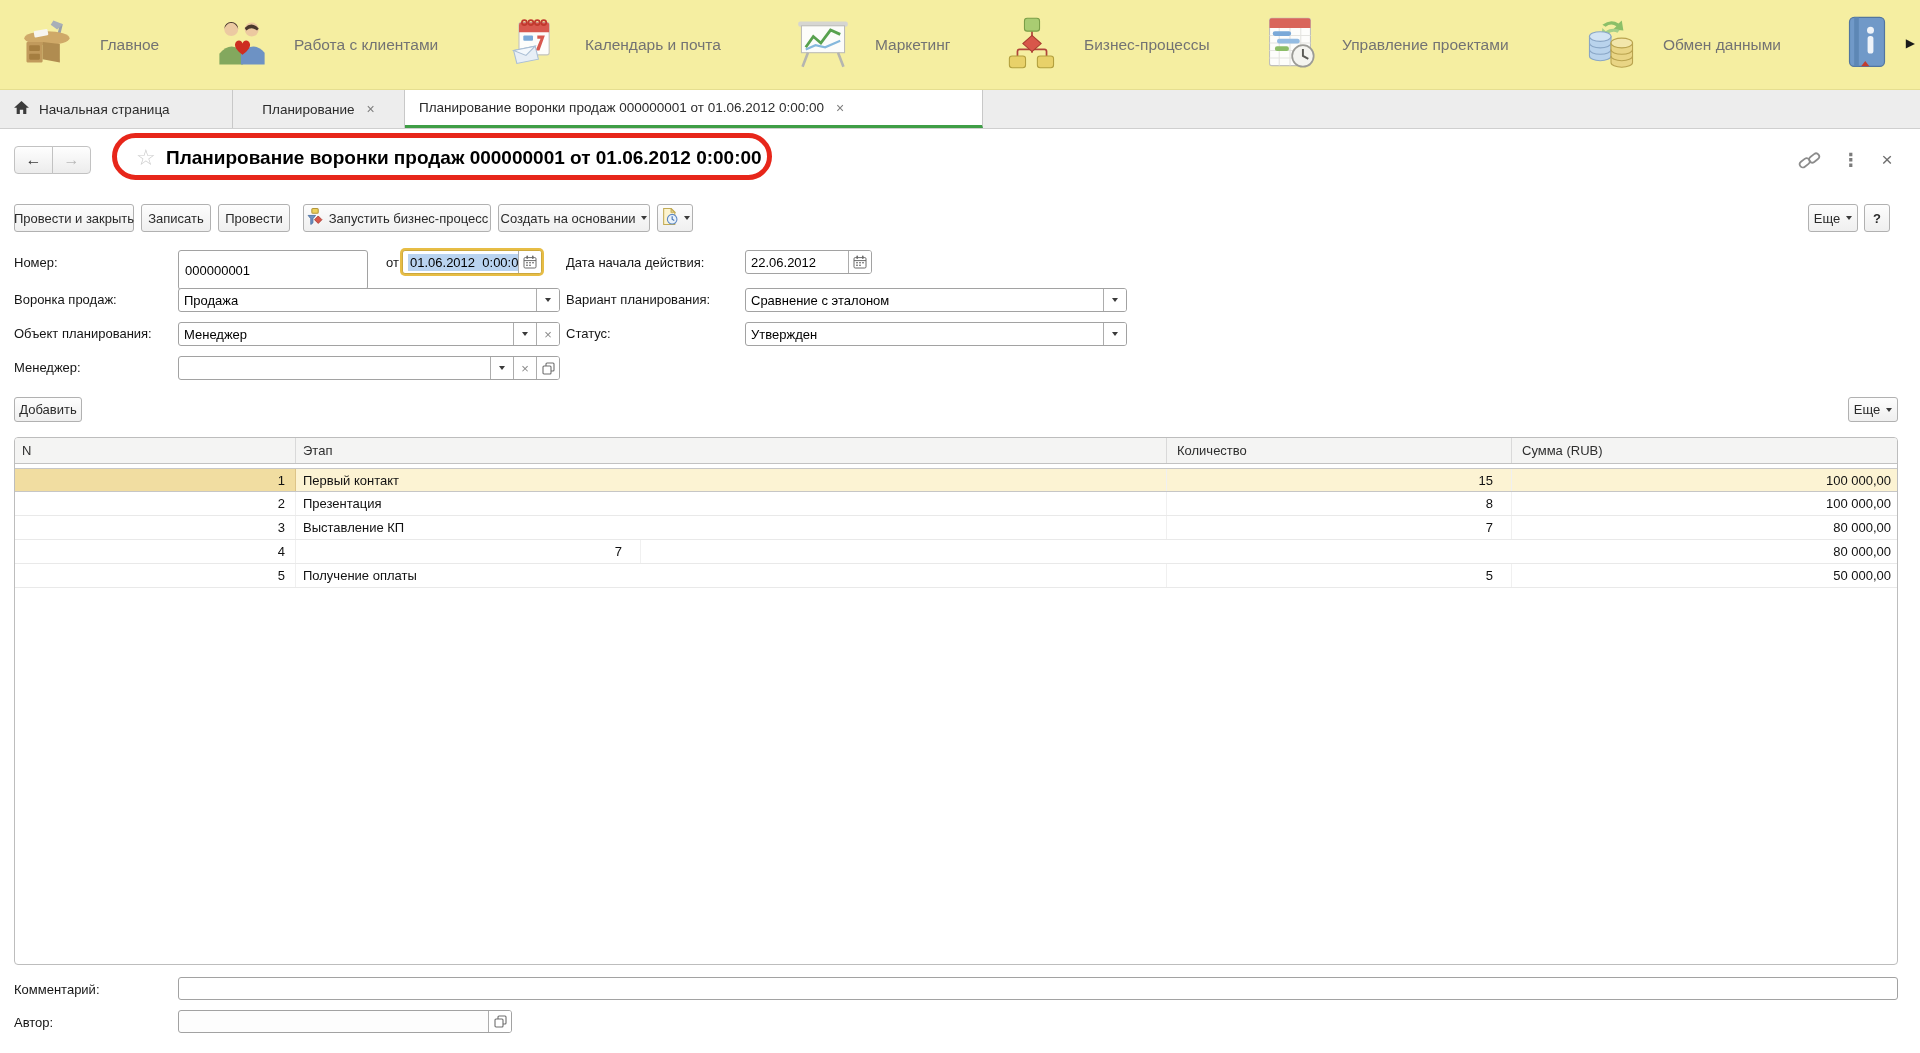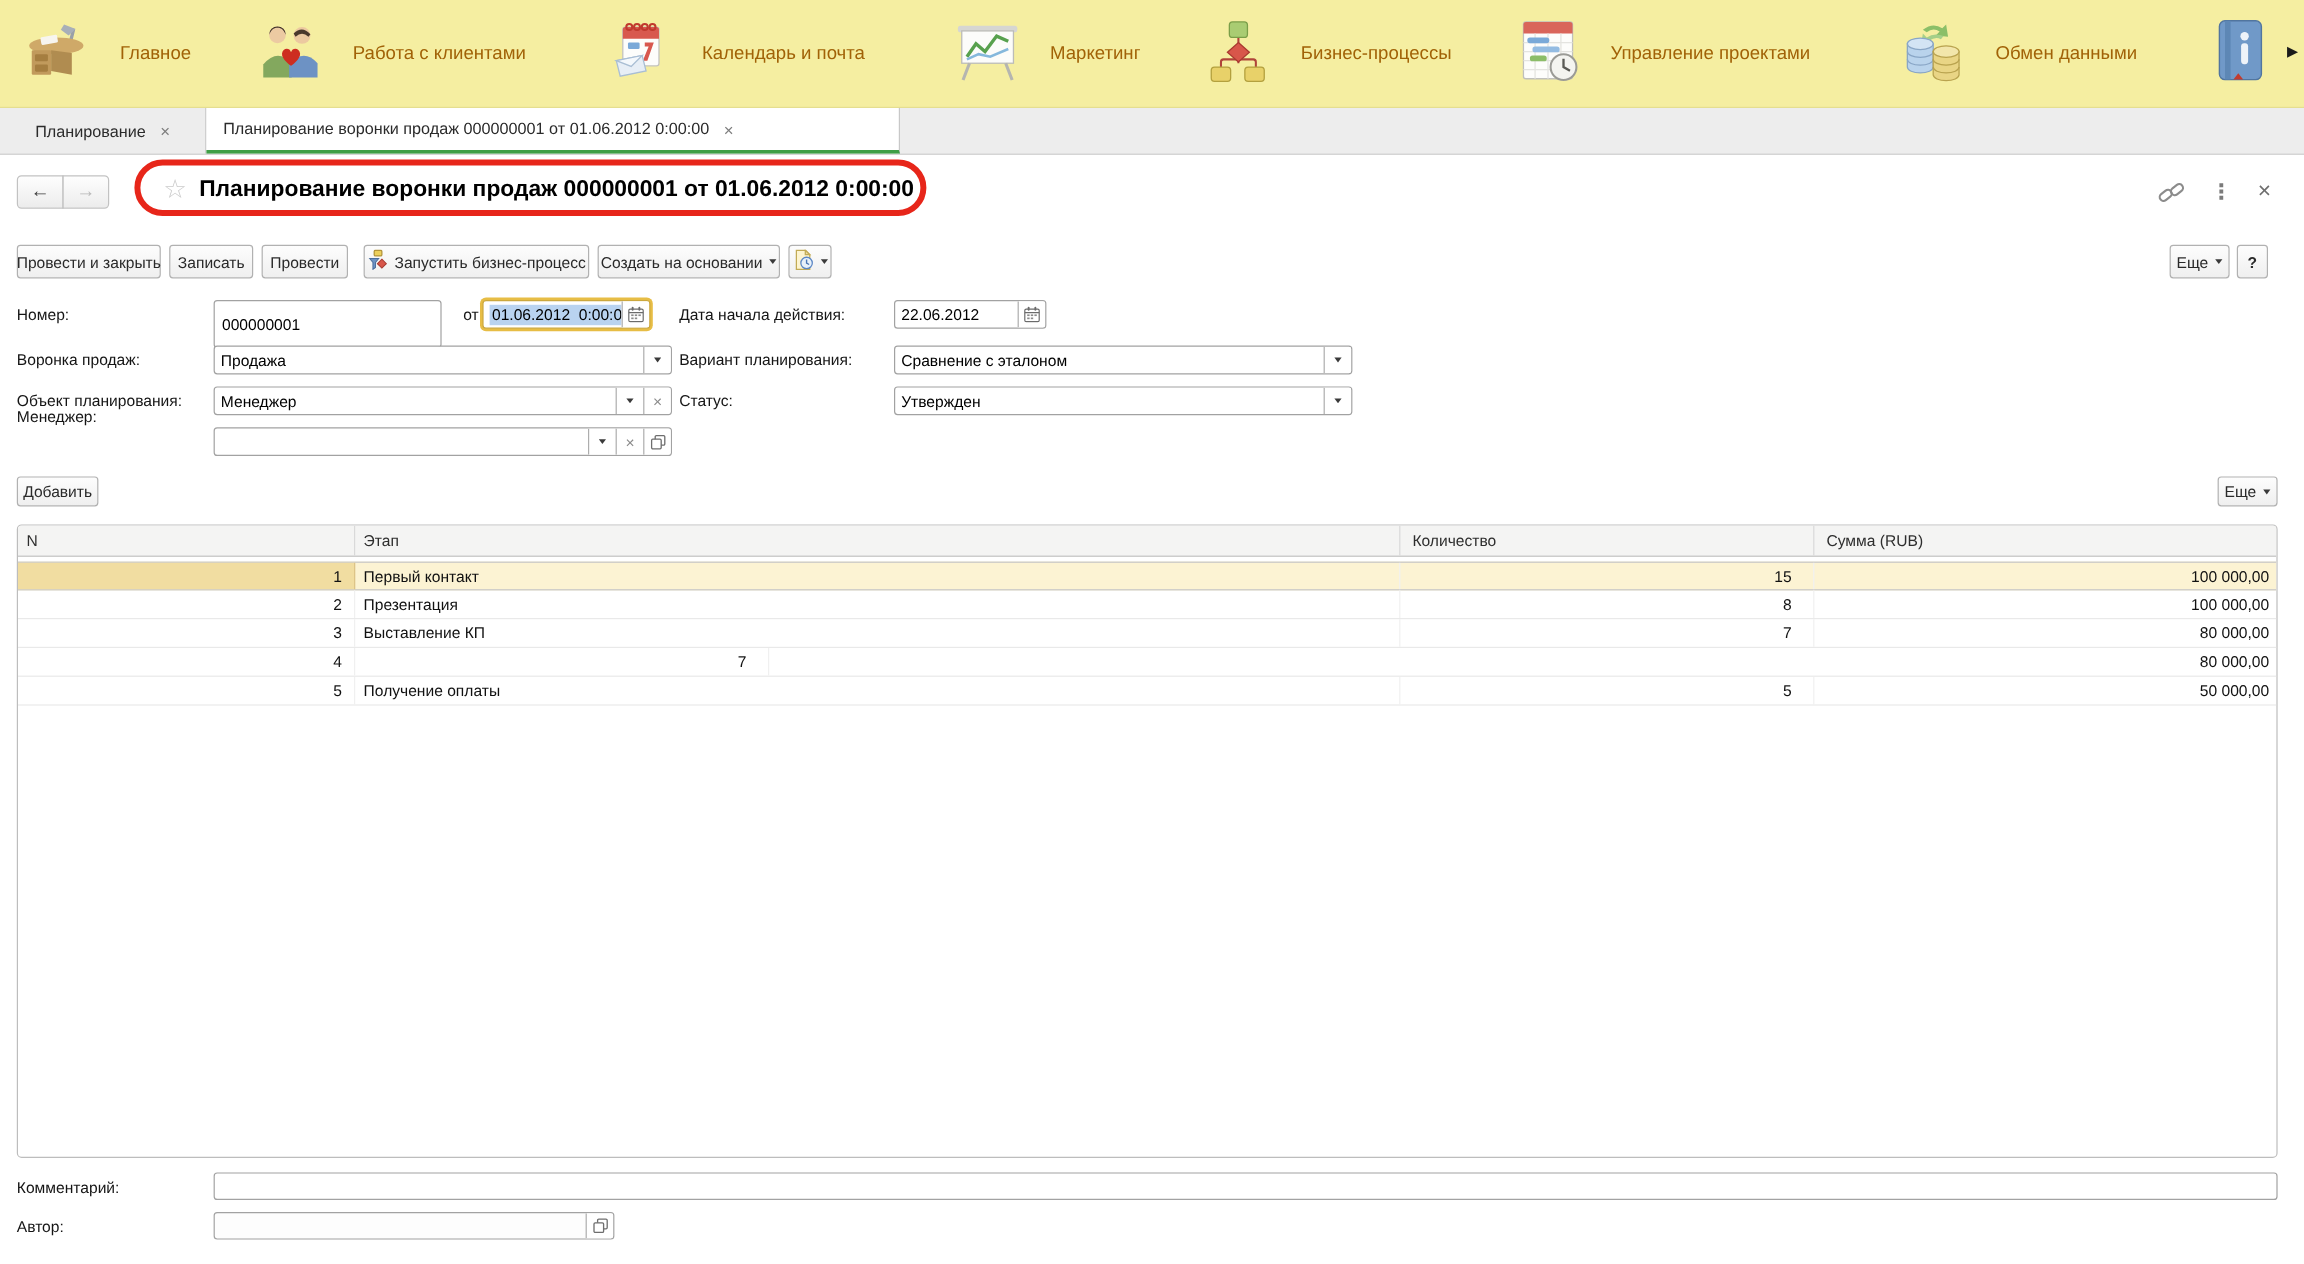--- a/index.html
+++ b/index.html
@@ -3,21 +3,21 @@
 <meta charset="utf-8">
 <style>
 *{margin:0;padding:0;box-sizing:border-box}
 html,body{width:1920px;height:1053px}
 body{font-family:"Liberation Sans","DejaVu Sans",sans-serif;background:#fff;cursor:default}
 .app{position:relative;width:1920px;height:1053px;background:#fff;overflow:hidden}
 
 
 .menubar{position:absolute;top:0;left:0;right:0;height:90px;background:#f5eea1;border-bottom:1px solid #e5de90}
 .menu-item{position:absolute;top:0;height:90px;display:flex;align-items:center;gap:24px}
-.mlabel{font-size:15.5px;color:#a16207;white-space:nowrap}
+.mlabel{font-size:15.5px;color:#737373;white-space:nowrap}
 .menu-book{position:absolute;top:16px}
 .menu-overflow{position:absolute;right:5px;top:36px;font-size:12px;color:#1a1a1a}
 
 
 .tabbar{position:absolute;top:90px;left:0;right:0;height:39px;background:#ededed;border-bottom:1px solid #cfcfcf;display:flex}
 .tab{display:flex;align-items:center;gap:10px;padding:0 14px;border-right:1px solid #c8c8c8;font-size:13.5px;color:#2b2b2b;white-space:nowrap}
 .tab.center{justify-content:center}
 .tab.active{background:#fff;border-bottom:3px solid #3f9e46}
 .tclose{color:#7d7d7d;font-size:14px;margin-left:2px}
 
@@ -164,20 +164,26 @@
           <rect x="3" y="1" width="30" height="42" rx="4" fill="#7099c8" stroke="#51759f"></rect>
           <path d="M9 1 v42" stroke="#5d87b5" stroke-width="4"></path>
           <circle cx="21" cy="12" r="3" fill="#eef3f9"></circle>
           <rect x="18.5" y="17" width="5" height="15" rx="2.2" fill="#eef3f9"></rect>
           <path d="M13 43 l3.5 -4.5 3.5 4.5z" fill="#c23b2e"></path>
         </svg></div>
     <div class="menu-overflow">▶</div>
   </header>
 
   <nav class="tabbar">
+    <div class="tab" style="min-width:233px">
+      <span><svg width="15" height="13" viewBox="0 0 16 14">
+            <path d="M8 0 L16 7.2 H13.2 V14 H9.8 V9.3 H6.2 V14 H2.8 V7.2 H0 Z" fill="#3c3c3c"></path>
+          </svg></span>
+      <span>Начальная страница</span>
+    </div>
     <div class="tab center" style="min-width:172px">
       <span>Планирование</span>
       <span class="tclose">×</span>
     </div>
     <div class="tab active" style="min-width:578px">
       <span>Планирование воронки продаж 000000001 от 01.06.2012 0:00:00</span>
       <span class="tclose">×</span>
     </div>
   </nav>
 
@@ -292,21 +298,21 @@
     <span class="fbtn xglyph">×</span>
   </div>
   <span class="flabel" style="left:566px;top:326px">Статус:</span>
   <div class="fgroup" style="left:745px;top:322px;width:382px">
     <span class="ftext">Утвержден</span>
     <span class="fbtn">
         <i class="tri"></i>
       </span>
   </div>
 
-  <span class="flabel" style="left:14px;top:340px">Менеджер:</span>
+  <span class="flabel" style="left:14px;top:360px">Менеджер:</span>
   <div class="fgroup" style="left:178px;top:356px;width:382px">
     <span class="ftext"></span>
     <span class="fbtn">
         <i class="tri"></i>
       </span>
     <span class="fbtn xglyph">×</span>
     <span class="fbtn">
         <svg width="13" height="13" viewBox="0 0 13 13" fill="#fff" stroke="#6e6e6e" stroke-width="1.1">
           <rect x="4" y="1" width="8" height="8" rx="1"></rect>
           <rect x="1" y="4" width="8" height="8" rx="1"></rect>

